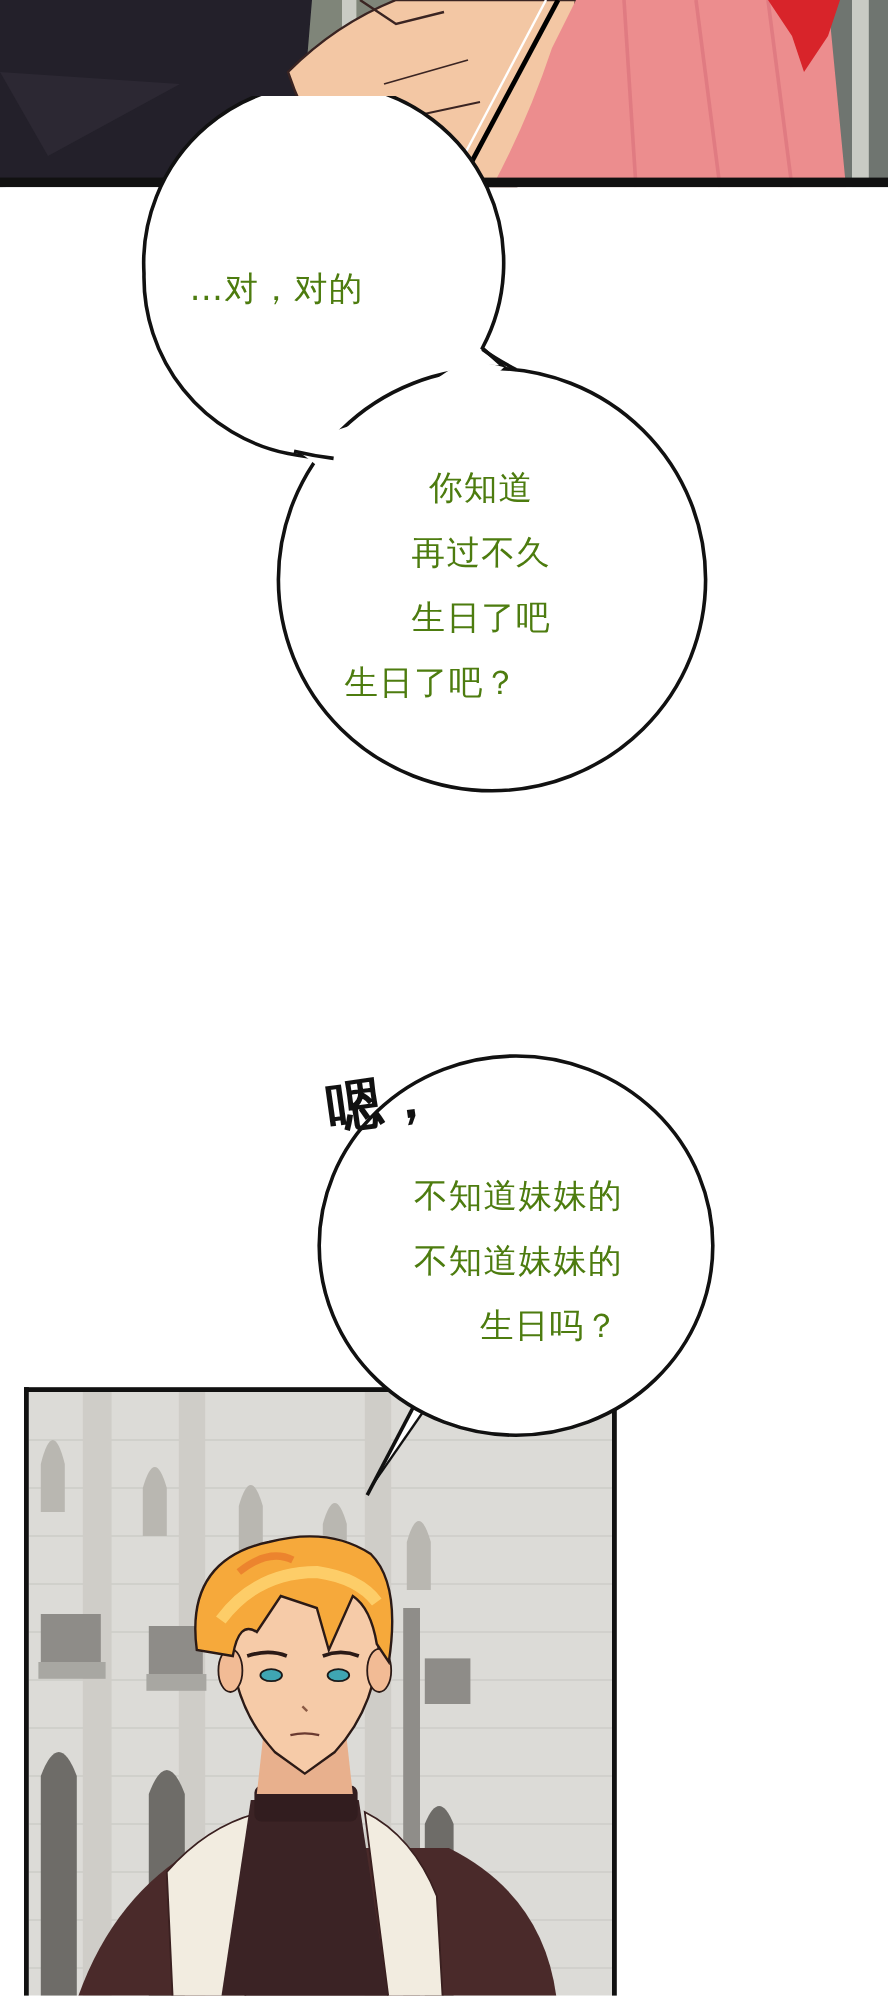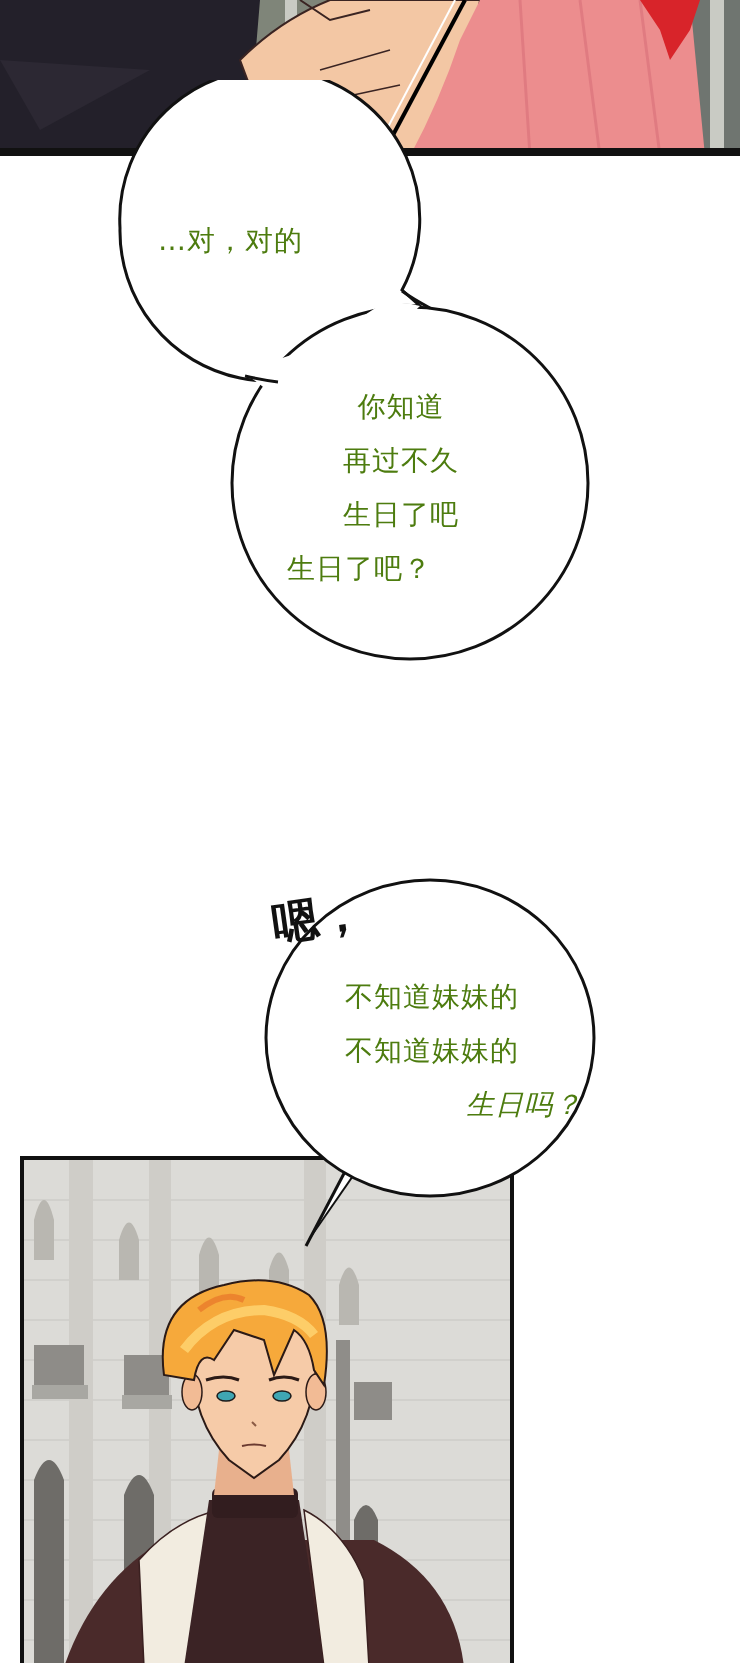--- a/index.html
+++ b/index.html
@@ -141,16 +141,16 @@
 </div>
 
 <div class="abs" style="left:262px;top:876px;width:336px;height:330px;">
   <svg width="336" height="330" viewBox="0 0 336 330">
     <ellipse cx="168" cy="162" rx="164" ry="158" fill="#fff" stroke="#111" stroke-width="3"></ellipse>
   </svg>
 </div>
 <div class="abs" style="left:282px;top:970px;width:300px;">
   <div class="bubble-text" style="position:relative;">不知道妹妹的</div>
   <div class="bubble-text" style="position:relative;">不知道妹妹的</div>
-  <div class="bubble-text" style="position:relative;text-align:right;padding-left:52px;font-style:italic;">生日吗？</div>
+  <div class="bubble-text" style="position:relative;text-align:center;padding-left:52px;">生日吗？</div>
 </div>
 
 <div class="abs" style="left:272px;top:888px;font-size:46px;font-weight:bold;color:#111;transform:rotate(-8deg);background:transparent;font-family:'DejaVu Sans',sans-serif;">嗯，</div>
 
 </body></html>

